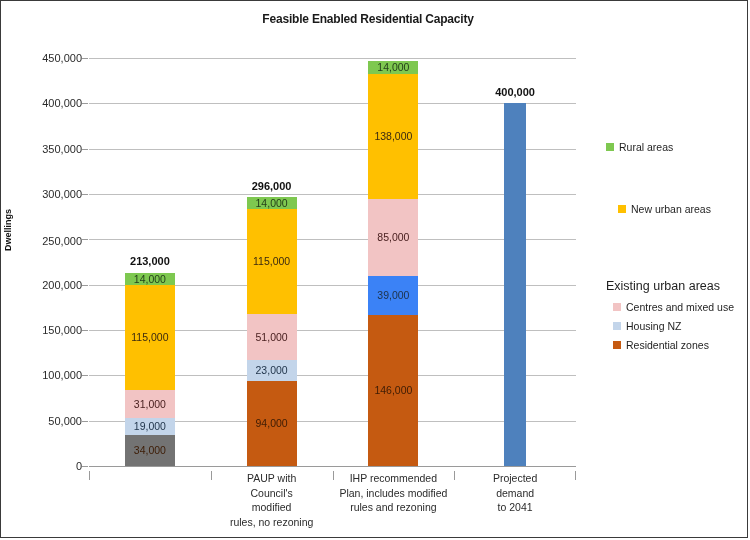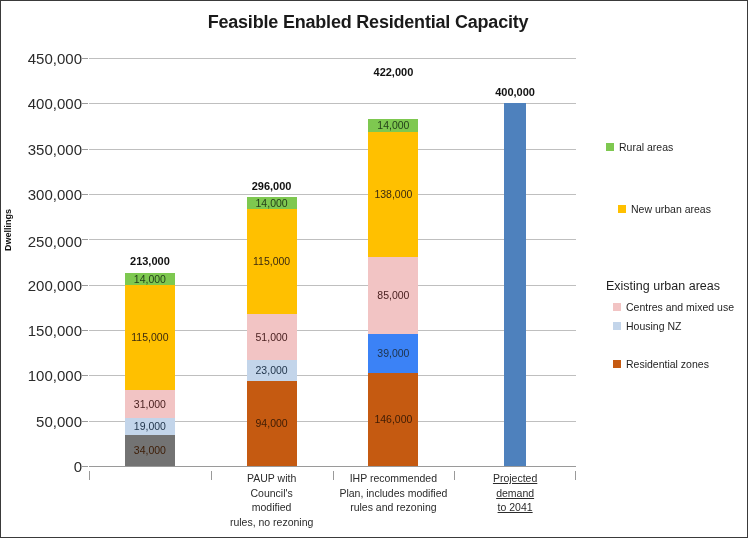--- a/index.html
+++ b/index.html
@@ -15,21 +15,21 @@
     border:1px solid #3a3a3a;
     box-sizing:border-box;
     background:#ffffff;
   }
 
   
   #chart-title{
     position:absolute;
     left:0;right:12px;top:11px;
     text-align:center;
-    font-size:18px;
+    font-size:12px;
     font-weight:bold;
     color:#1a1a1a;
     letter-spacing:-0.2px;
   }
 
   
   
   #plot{
     position:absolute;
     left:88px;top:57px;
@@ -53,21 +53,21 @@
 
   
   #ylabels{
     position:absolute;
     left:0px;top:57px;width:81px;height:408px;
   }
   #ylabels div{
     position:absolute;
     right:0;
     transform:translateY(-50%);
-    font-size:15px;
+    font-size:11px;
     color:#2b2b2b;
     white-space:nowrap;
   }
 
   
   #yaxis-title{
     position:absolute;
     left:2px;top:250px;
     font-size:9px;
     font-weight:bold;
@@ -161,21 +161,21 @@
     color:#1f1f1f;
   }
   #leg-rural{position:absolute;left:0;top:0;}
   #leg-newurban{position:absolute;left:0;top:62px;margin-left:12px;}
   #leg-existing-head{
     position:absolute;left:0;top:138px;
     font-size:12.5px;color:#1f1f1f;
   }
   #leg-centres{position:absolute;left:7px;top:160px;}
   #leg-housing{position:absolute;left:7px;top:179px;}
-  #leg-reszones{position:absolute;left:7px;top:198px;margin-top:19px;}
+  #leg-reszones{position:absolute;left:7px;top:198px;}
 </style>
 </head>
 <body>
 
 <div id="frame">
 
   <div id="chart-title">Feasible Enabled Residential Capacity</div>
 
   <div id="yaxis-title">Dwellings</div>
 
@@ -266,21 +266,21 @@
           </div>
         <div class="seg" style="height:125.1px;background:#FFC000;">
           <span>138,000</span>
           </div>
         <div class="seg pink" style="height:77.1px;background:#F2C4C4;">
           <span>85,000</span>
           </div>
         <div class="seg blue" style="height:39px;background:#3b82f6;">
           <span>39,000</span>
           </div>
-        <div class="seg brown" style="height:93px;background:#C55A11;text-align:center;">
+        <div class="seg brown" style="height:151px;background:#C55A11;text-align:center;">
           <span>146,000</span>
           </div>
       </div>
     </div>
 
     <div class="bar-group" style="left:426.1px;">
       <div class="total-label" style="bottom:368.5px;">400,000</div>
       <div class="stack" style="width:22px;">
         <div class="seg" style="height:362.7px;background:#4E81BD;"></div>
       </div>
@@ -298,21 +298,21 @@
       <div>PAUP with</div>
       <div>Council's</div>
       <div>modified</div>
       <div>rules, no rezoning</div>
     </div>
     <div class="cat" style="left:243.5px;width:121.75px;">
       <div>IHP recommended</div>
       <div>Plan, includes modified</div>
       <div>rules and rezoning</div>
     </div>
-    <div class="cat" style="left:365.25px;width:121.75px;text-decoration:underline;">
+    <div class="cat" style="left:365.25px;width:121.75px;">
       <div>Projected</div>
       <div>demand</div>
       <div>to 2041</div>
     </div>
   </div>
 
   <div id="legend">
     <div class="legrow" id="leg-rural">
       <span class="swatch" style="background:#7EC850;"></span>
       <span class="legtext">Rural areas</span>

